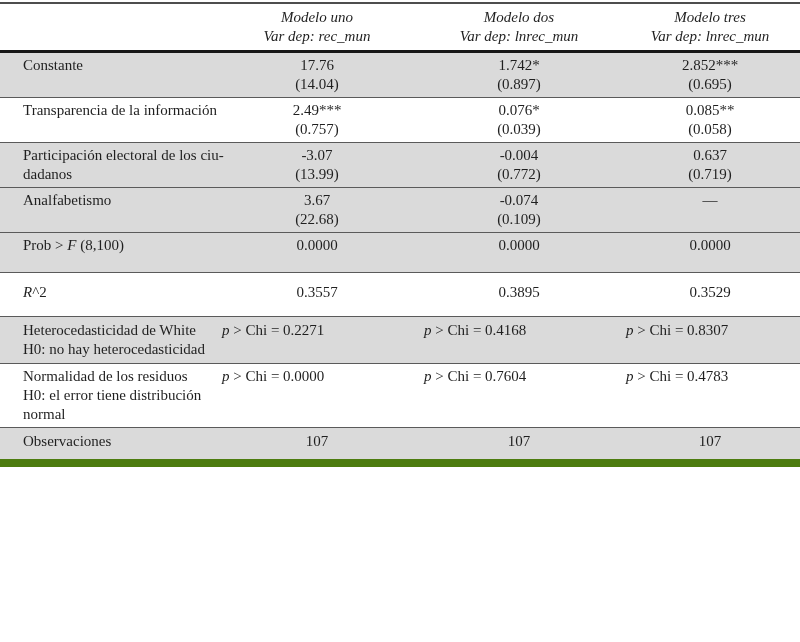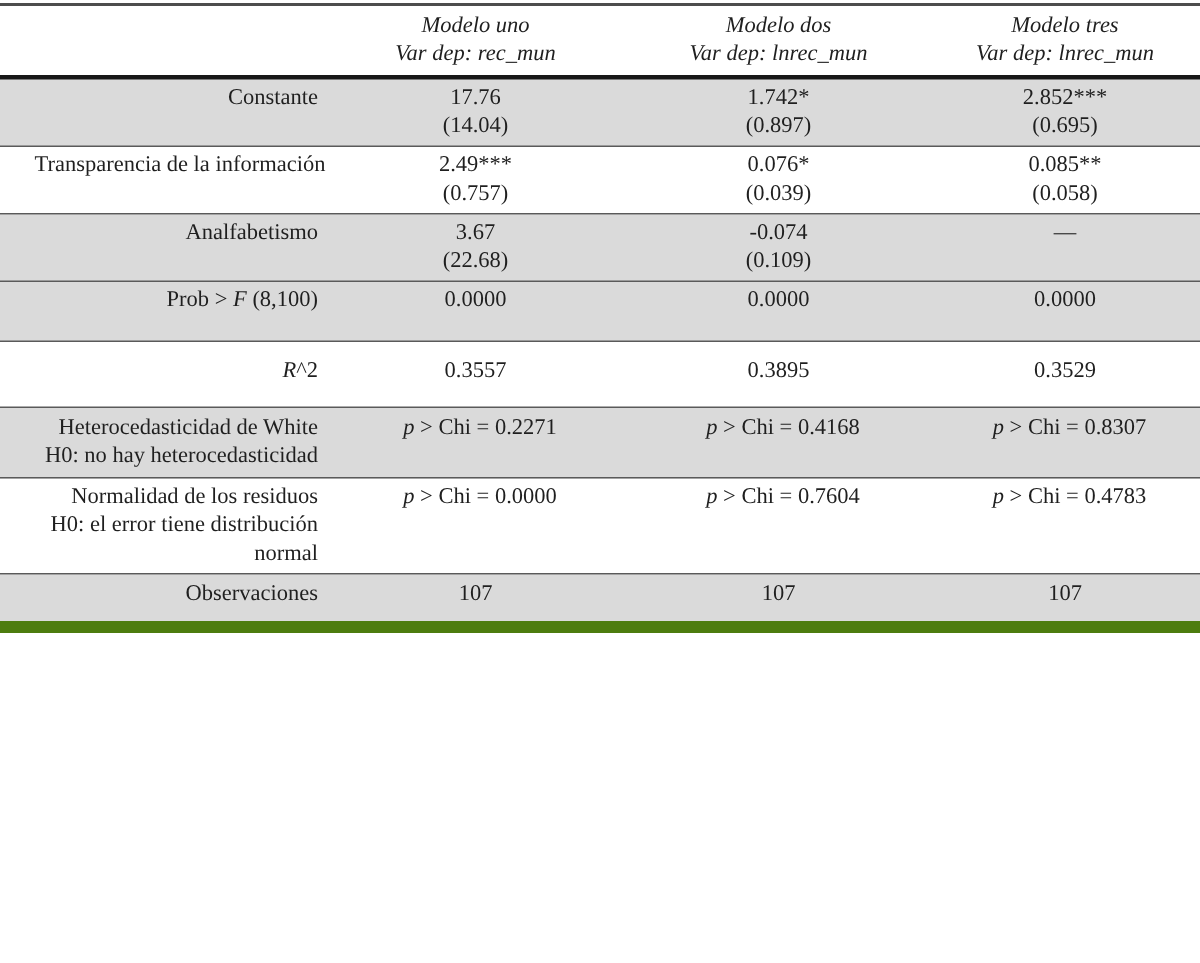--- a/index.html
+++ b/index.html
@@ -22,23 +22,23 @@
   thead td {
     font-style: italic; text-align: center; vertical-align: top;
     padding: 4px 0 4px 0;
   }
   thead tr { border-bottom: 3px solid #171717; }
 
   tbody tr { border-bottom: 1px solid #5a5a5a; }
   tbody tr.shade { background: #dadada; }
   tbody td { vertical-align: top; text-align: center; padding: 3px 0; }
   tbody td.label {
-    text-align: right; padding-left: 23px; padding-right: 4px; white-space: nowrap; margin-top: 40px;
-  }
-  td.pcell { text-align: center; padding-left: 6px; white-space: nowrap; }
+    text-align: left; padding-left: 23px; padding-right: 4px; white-space: nowrap; margin-top: 40px;
+  }
+  td.pcell { text-align: left; padding-left: 6px; white-space: nowrap; }
 
   tr.row-prob td { padding-top: 3px; padding-bottom: 17px; }
   tr.row-r2 td { padding-top: 10px; padding-bottom: 14px; }
   tr.row-hetero td { padding-top: 4px; padding-bottom: 4px; }
   tr.row-obs td { padding-top: 4px; padding-bottom: 8px; }
   tr.row-obs { border-bottom: 8px solid #4d7c0f; }
 
   .it { font-style: italic; }
 </style>
 </head>
@@ -102,20 +102,38 @@
         <div>(0.039)</div>
       </td>
       <td>
         <div>0.085**</div>
         <div>(0.058)</div>
       </td>
     </tr>
 
 
 
+    <tr class="shade">
+      <td class="label">
+        <div>Participación electoral de los ciu-</div>
+        <div>dadanos</div>
+      </td>
+      <td>
+        <div>-3.07</div>
+        <div>(13.99)</div>
+      </td>
+      <td>
+        <div>-0.004</div>
+        <div>(0.772)</div>
+      </td>
+      <td>
+        <div>0.637</div>
+        <div>(0.719)</div>
+      </td>
+    </tr>
 
 
     <tr class="shade">
       <td class="label">
         <div>Analfabetismo</div>
       </td>
       <td>
         <div>3.67</div>
         <div>(22.68)</div>
       </td>

